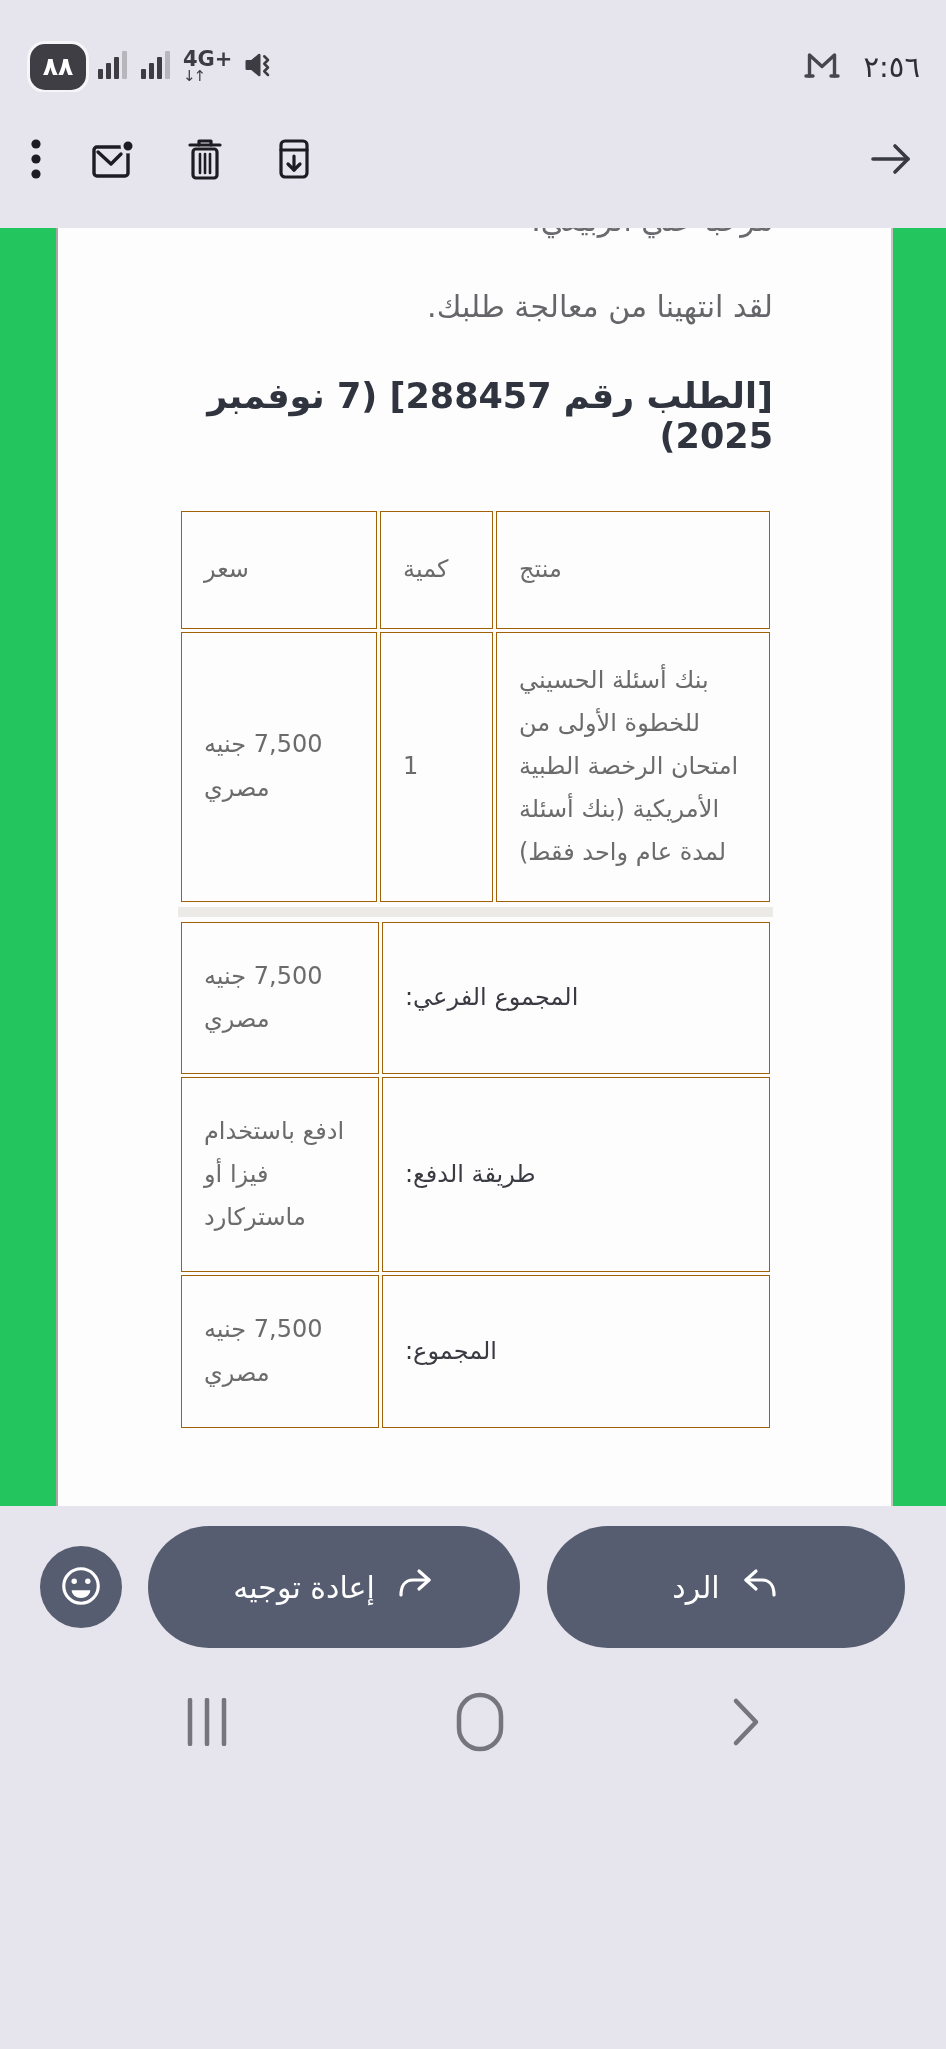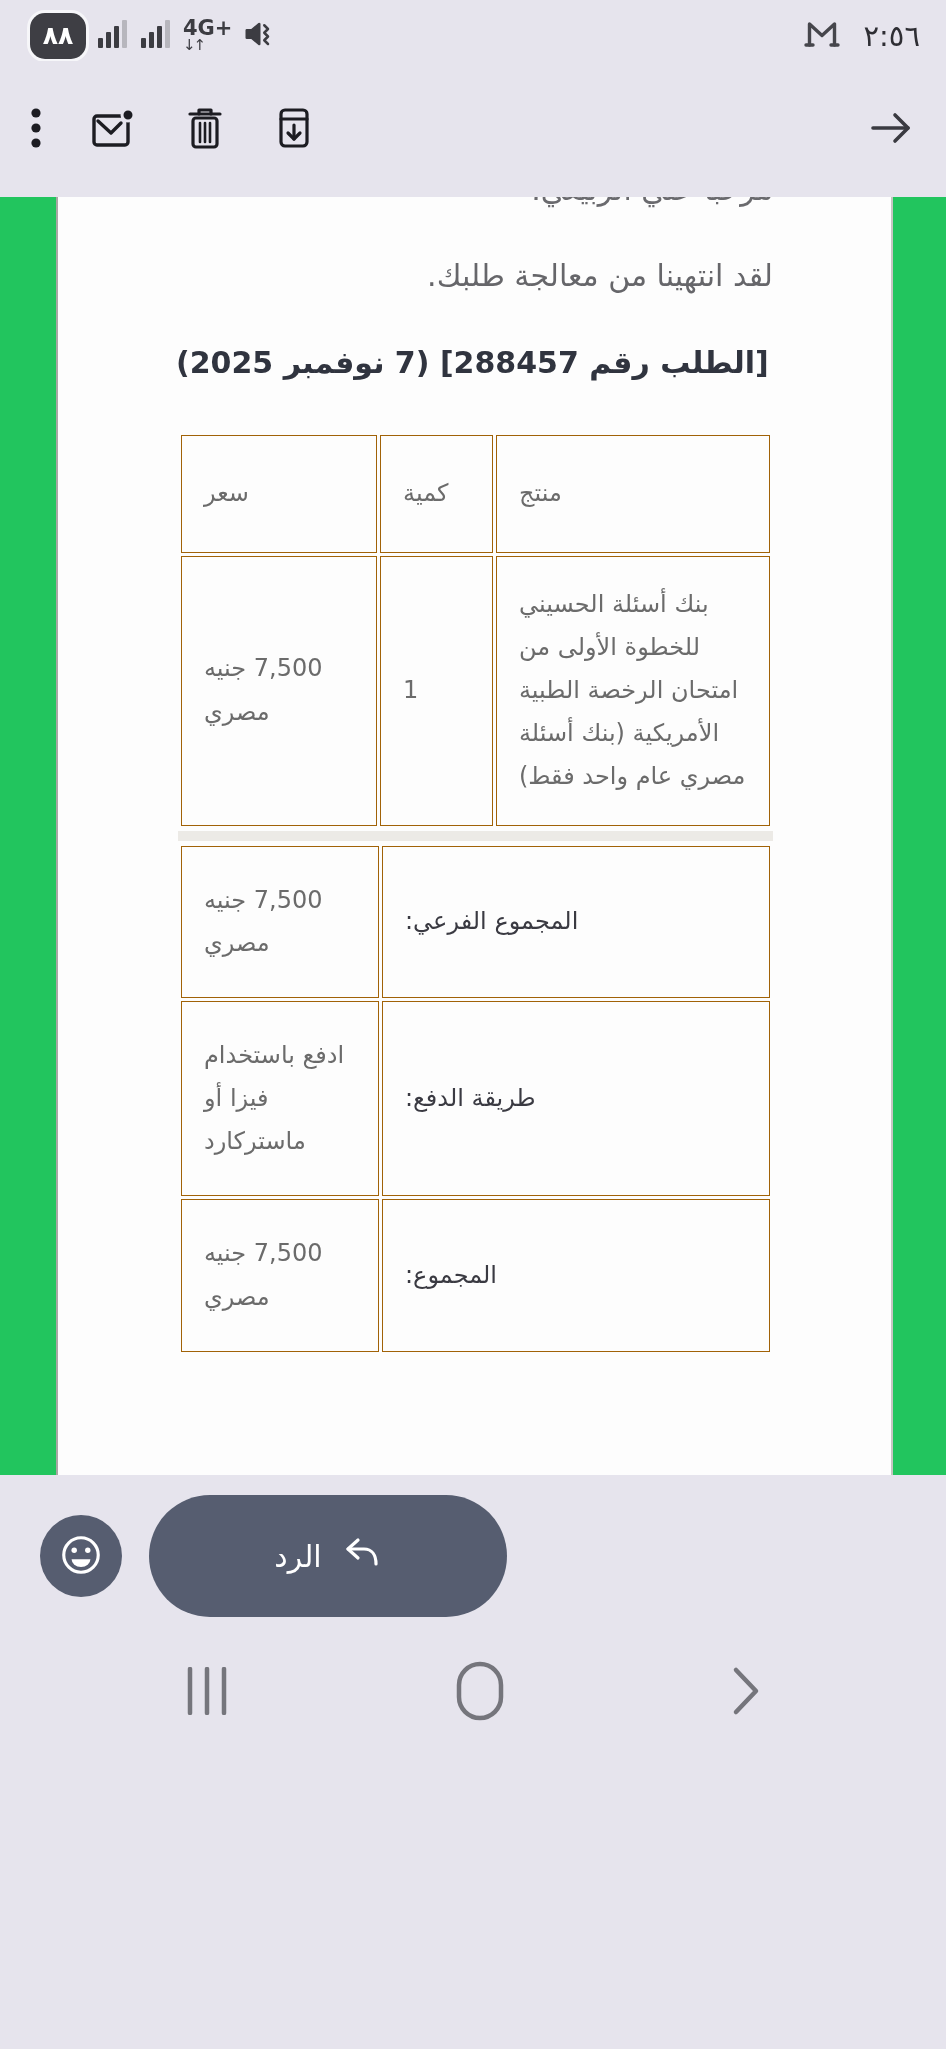--- a/index.html
+++ b/index.html
@@ -1,18 +1,18 @@
 <!DOCTYPE html>
 <html><head>
 <meta charset="utf-8">
 <style>
   * { margin:0; padding:0; box-sizing:border-box; }
   html,body { width:946px; height:2049px; overflow:hidden;
     font-family:"DejaVu Sans", sans-serif; background:#e6e4ed; }
-  .screen { width:946px; height:1747px; display:flex; flex-direction:column; }
+  .screen { width:946px; height:1747px; display:flex; flex-direction:column;margin-top:31px; }
 
   
   .status-bar { height:70px; background:#e6e4ed; display:flex; align-items:center;
     padding:10px 26px 0 30px; }
   .sb-left { display:flex; align-items:center; gap:11px; }
   .sb-right { margin-left:auto; display:flex; align-items:center; gap:24px; }
   .badge { min-width:56px; height:46px; background:#3e3e44; color:#fff;
     border-radius:15px; display:flex; align-items:center; justify-content:center;
     font-size:25px; font-weight:bold; box-shadow:0 0 0 3px rgba(255,255,255,.65); }
   .net { display:flex; flex-direction:column; align-items:flex-start; line-height:1;
@@ -30,22 +30,22 @@
 
   
   .content { height:1500px; background:#22c55e; overflow:hidden; }
   .email-card { margin:0 53px 0 56px; min-height:1500px; background:#fdfdfd;
     border-left:2px solid #a9a7a4; border-right:2px solid #c6c5c2;
     padding:0 118px 30px 118px; direction:rtl; }
   .clipped-line { height:15px; overflow:hidden; text-align:right; }
   .clipped-line span { display:block; font-size:30px; line-height:40px;
     margin-top:-27px; color:#6a6a6e; }
   .intro { margin-top:46px; font-size:30px; color:#66666a; text-align:right; }
-  .order-heading { margin-top:52px; font-size:30px; font-weight:bold;
-    color:#30343f; text-align:left; }
+  .order-heading { margin-top:52px; font-size:35px; font-weight:bold;
+    color:#30343f; text-align:right; }
 
   table { width:595px; border-collapse:separate; border-spacing:3px;
     margin-top:52px; }
   .totals { margin-top:0; }
   th, td { border:1px solid #a16207; background:#fdfdfd; padding:26px 22px;
     vertical-align:middle; color:#6b6b6b; font-size:24px; line-height:1.8;
     text-align:left; font-weight:normal; }
   thead th { padding:36px 22px; }
   .totals th { font-weight:normal; color:#3a3a42; }
   .totals td, .totals th { padding:32px 22px; }
@@ -192,21 +192,21 @@
           </colgroup>
         <thead>
           <tr>
             <th>منتج</th>
             <th>كمية</th>
             <th>سعر</th>
           </tr>
         </thead>
         <tbody>
           <tr>
-            <td>بنك أسئلة الحسيني للخطوة الأولى من امتحان الرخصة الطبية الأمريكية (بنك أسئلة مصري عام واحد فقط)</td>
+            <td>بنك أسئلة الحسيني للخطوة الأولى من امتحان الرخصة الطبية الأمريكية (بنك أسئلة لمدة عام واحد فقط)</td>
             <td>1</td>
             <td>7,500 جنيه مصري</td>
           </tr>
         </tbody>
       </table>
 
       <div class="tbl-gap"></div>
 
       <table class="totals">
         <colgroup>
@@ -237,20 +237,29 @@
     <button class="emoji-btn">
       <span>
         <svg width="46" height="46" viewBox="0 0 44 44" fill="none" stroke="#ffffff" stroke-width="3">
           <circle cx="22" cy="22" r="16.5"></circle>
           <circle cx="15.5" cy="17.5" r="2.6" fill="#ffffff" stroke="none"></circle>
           <circle cx="28.5" cy="17.5" r="2.6" fill="#ffffff" stroke="none"></circle>
           <path d="M13,26 a9,7.5 0 0 0 18,0 z" fill="#ffffff" stroke="none"></path>
         </svg>
       </span>
     </button>
+    <button class="pill forward">
+      <span>إعادة توجيه</span>
+      <span>
+        <svg width="40" height="40" viewBox="0 0 40 40" fill="none" stroke="#ffffff" stroke-width="3.2" stroke-linecap="round" stroke-linejoin="round">
+          <polyline points="24,7 34,16 24,25"></polyline>
+          <path d="M34,16 H18 C10,16 6,22 6,31"></path>
+        </svg>
+      </span>
+    </button>
     <button class="pill reply">
       <span>الرد</span>
       <span>
         <svg width="40" height="40" viewBox="0 0 40 40" fill="none" stroke="#ffffff" stroke-width="3.2" stroke-linecap="round" stroke-linejoin="round">
           <polyline points="16,7 6,16 16,25"></polyline>
           <path d="M6,16 H22 C30,16 34,22 34,31"></path>
         </svg>
       </span>
     </button>
   </div>

